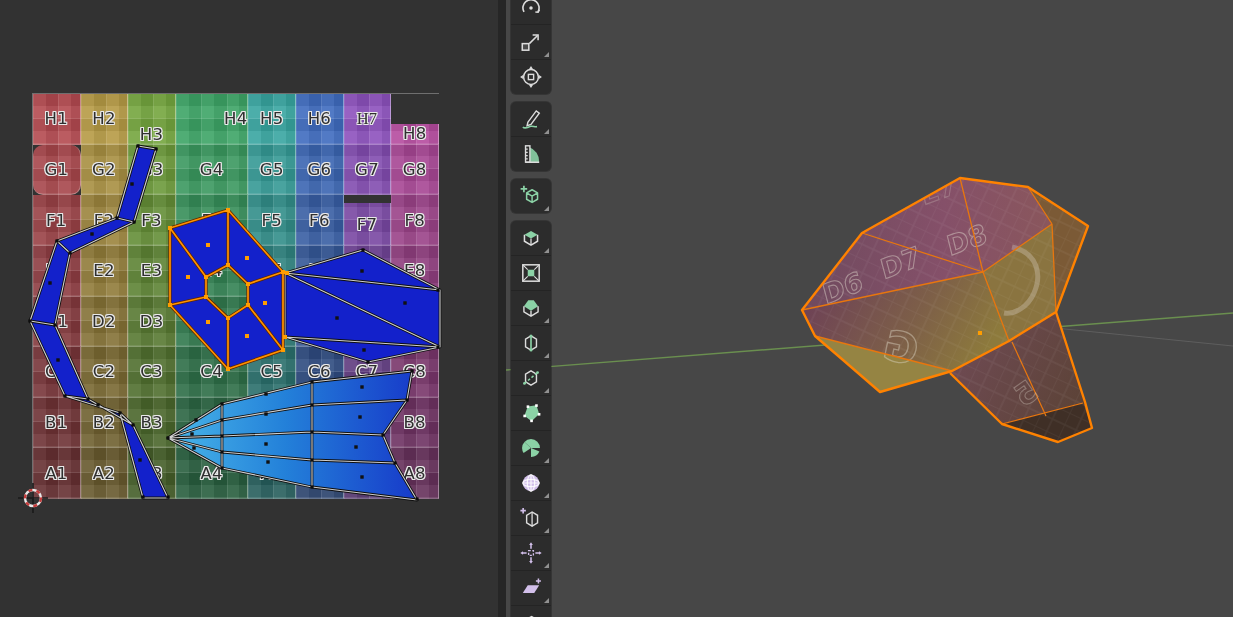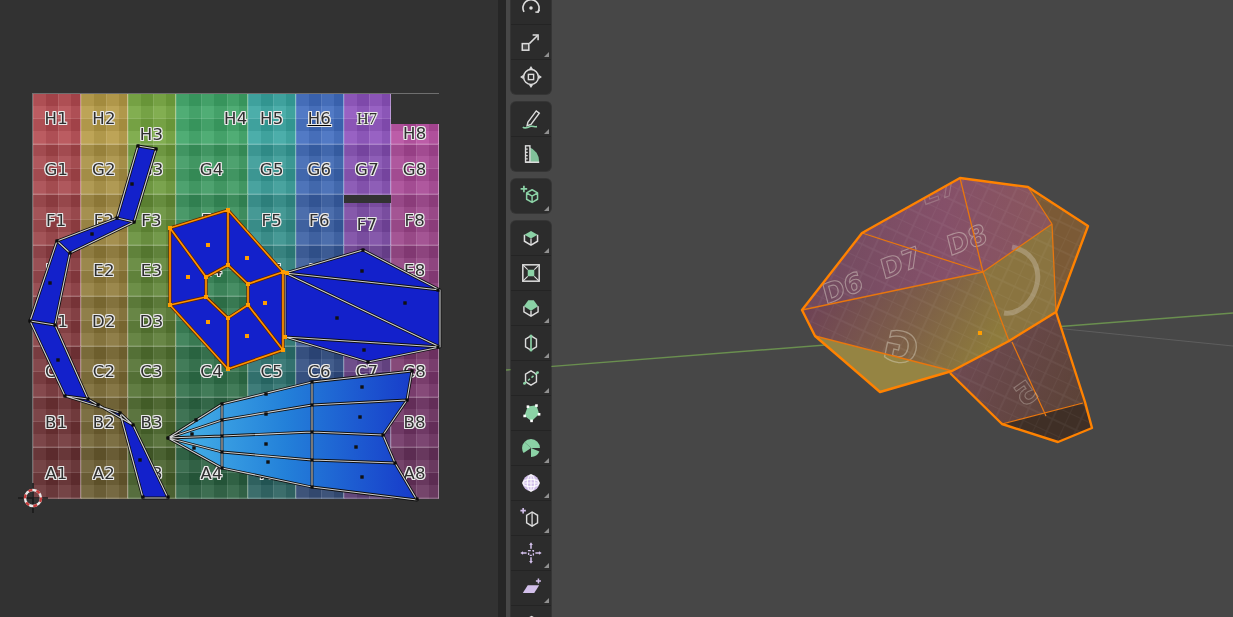--- a/index.html
+++ b/index.html
@@ -54,30 +54,30 @@
         </div>
         <div class="uvcell" style="background-color: rgb(116, 165, 62); align-items: flex-end;">
           <span>H3</span>
         </div>
         <div class="uvcell" style="background-color: rgb(61, 164, 102); padding-left: 48px;">
           <span>H4</span>
         </div>
         <div class="uvcell" style="background-color: rgb(56, 165, 160);">
           <span>H5</span>
         </div>
-        <div class="uvcell" style="background-color: rgb(63, 108, 191); text-decoration: underline;">
+        <div class="uvcell" style="background-color: rgb(63, 108, 191);">
           <span>H6</span>
         </div>
         <div class="uvcell" style="background-color: rgb(140, 81, 189); font-family: Liberation Serif, serif;">
           <span>H7</span>
         </div>
         <div class="uvcell" style="background-color: rgb(180, 75, 158); margin-top: 30px;">
           <span>H8</span>
         </div>
-        <div class="uvcell" style="background-color: rgb(166, 70, 75);">
+        <div class="uvcell" style="background-color: rgb(166, 70, 75); border-radius: 10px;">
           <span>G1</span>
         </div>
         <div class="uvcell" style="background-color: rgb(168, 143, 65);">
           <span>G2</span>
         </div>
         <div class="uvcell" style="background-color: rgb(108, 153, 58); text-align: right;">
           <span>G3</span>
         </div>
         <div class="uvcell" style="background-color: rgb(58, 152, 95);">
           <span>G4</span>

